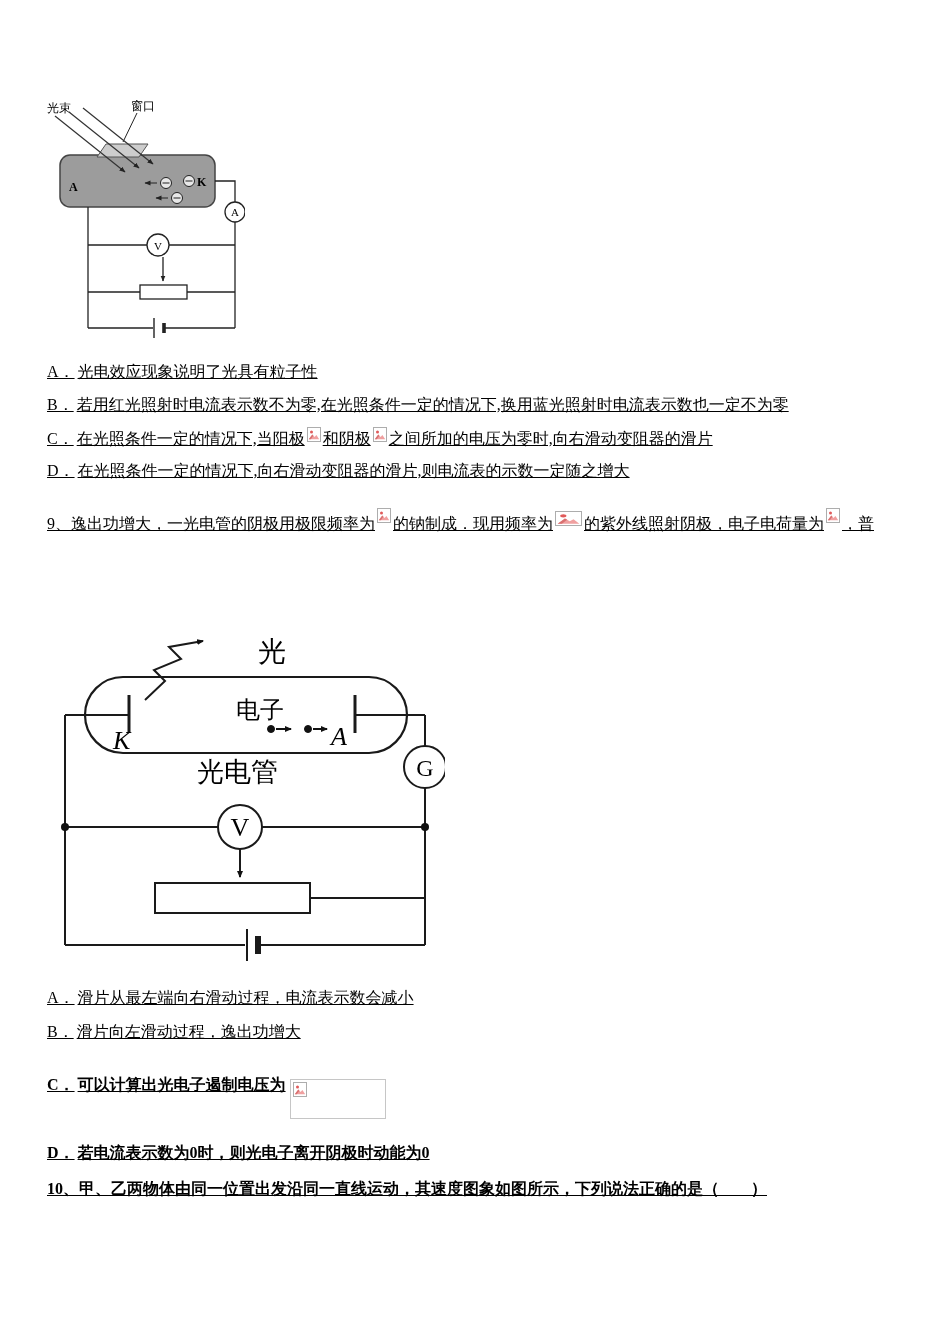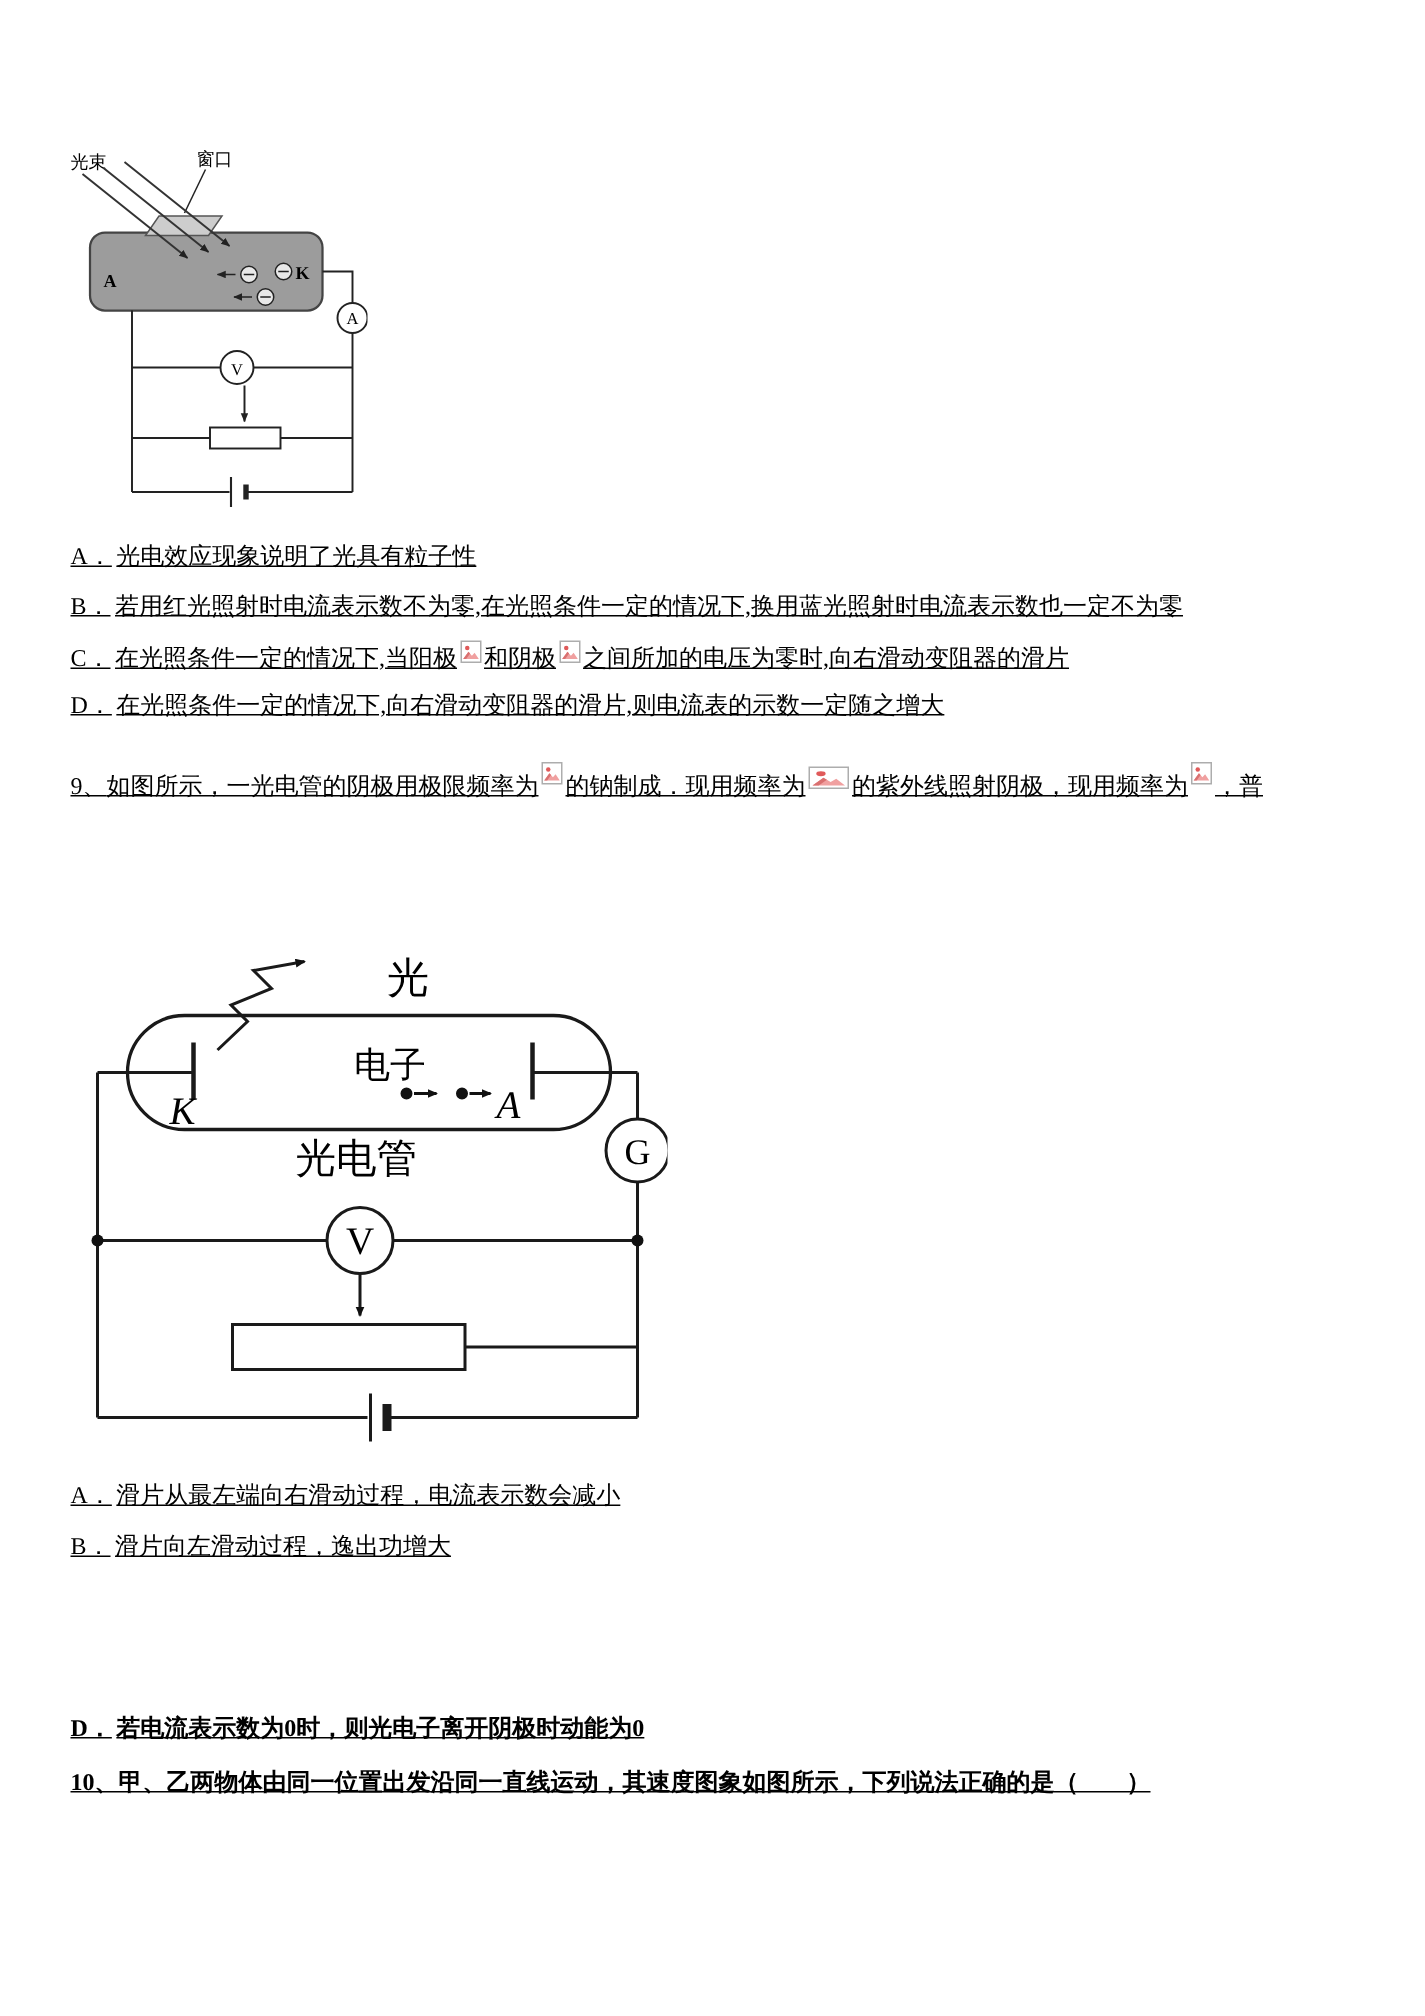--- a/index.html
+++ b/index.html
@@ -92,29 +92,29 @@
           <circle cx="3.5" cy="3.5" r="1.5" fill="#e05a5a"></circle>
           <path d="M0.8 10.8 L4.3 6 L6.6 8.6 L8.4 6.6 L11.2 10.8 Z" fill="#f0a0a0"></path>
           <path d="M0.8 10.8 L4.3 6 L5.4 7.2 L2.8 10.8 Z" fill="#d97070"></path>
         </svg></span><span>之间所加的电压为零时,向右滑动变阻器的滑片</span>
   </div>
   <div class="line" style="top:460px">
     <span class="opt-label">D．</span><span>在光照条件一定的情况下,向右滑动变阻器的滑片,则电流表的示数一定随之增大</span>
   </div>
 
   <div class="line" style="top:508px">
-    <span>9、</span><span>如图所示，一光电管的阴极用极限频率为</span><span class="ph ph-sup"><svg viewBox="0 0 12 12">
+    <span>9、</span><span>逸出功增大，一光电管的阴极用极限频率为</span><span class="ph ph-sup"><svg viewBox="0 0 12 12">
           <circle cx="3.5" cy="3.5" r="1.5" fill="#e05a5a"></circle>
           <path d="M0.8 10.8 L4.3 6 L6.6 8.6 L8.4 6.6 L11.2 10.8 Z" fill="#f0a0a0"></path>
           <path d="M0.8 10.8 L4.3 6 L5.4 7.2 L2.8 10.8 Z" fill="#d97070"></path>
         </svg></span><span>的钠制成．现用频率为</span><span class="ph ph-wide"><svg viewBox="0 0 12 12" preserveAspectRatio="none">
           <circle cx="3.5" cy="3.5" r="1.5" fill="#e05a5a"></circle>
           <path d="M0.8 10.8 L4.3 6 L6.6 8.6 L8.4 6.6 L11.2 10.8 Z" fill="#f0a0a0"></path>
           <path d="M0.8 10.8 L4.3 6 L5.4 7.2 L2.8 10.8 Z" fill="#d97070"></path>
-        </svg></span><span>的紫外线照射阴极，现用频率为</span><span class="ph ph-sup"><svg viewBox="0 0 12 12">
+        </svg></span><span>的紫外线照射阴极，电子电荷量为</span><span class="ph ph-sup"><svg viewBox="0 0 12 12">
           <circle cx="3.5" cy="3.5" r="1.5" fill="#e05a5a"></circle>
           <path d="M0.8 10.8 L4.3 6 L6.6 8.6 L8.4 6.6 L11.2 10.8 Z" fill="#f0a0a0"></path>
           <path d="M0.8 10.8 L4.3 6 L5.4 7.2 L2.8 10.8 Z" fill="#d97070"></path>
         </svg></span><span>，普</span>
   </div>
 
   <svg class="diagram" style="left:55px;top:615px" width="390" height="350" viewBox="0 0 390 350">
     <defs>
       <marker id="ah2" markerWidth="10" markerHeight="10" refX="6" refY="3" orient="auto" markerUnits="userSpaceOnUse">
         <path d="M0,0 L7,3 L0,6 Z" fill="#111"></path>
@@ -162,20 +162,27 @@
     <circle cx="185" cy="212" r="22" fill="#fff" stroke="#1a1a1a" stroke-width="2"></circle>
     <text x="185" y="221" font-size="26" text-anchor="middle">V</text>
   </svg>
 
   <div class="line" style="top:1021px">
     <span class="opt-label">B．</span><span>滑片向左滑动过程，逸出功增大</span>
   </div>
   <div class="line" style="top:987px">
     <span class="opt-label">A．</span><span>滑片从最左端向右滑动过程，电流表示数会减小</span>
   </div>
+  <div class="line bold" style="top:1074px">
+    <span class="opt-label">C．</span><span>可以计算出光电子遏制电压为</span><span class="formula-box"><span class="ph"><svg viewBox="0 0 12 12">
+            <circle cx="3.5" cy="3.5" r="1.5" fill="#e05a5a"></circle>
+            <path d="M0.8 10.8 L4.3 6 L6.6 8.6 L8.4 6.6 L11.2 10.8 Z" fill="#f0a0a0"></path>
+            <path d="M0.8 10.8 L4.3 6 L5.4 7.2 L2.8 10.8 Z" fill="#d97070"></path>
+          </svg></span></span>
+  </div>
   <div class="line bold" style="top:1142px">
     <span class="opt-label">D．</span><span>若电流表示数为0时，则光电子离开阴极时动能为0</span>
   </div>
 
   <div class="line bold" style="top:1178px">
     <span>10、甲、乙两物体由同一位置出发沿同一直线运动，其速度图象如图所示，下列说法正确的是（　　）</span>
   </div>
 
 </div>
 

